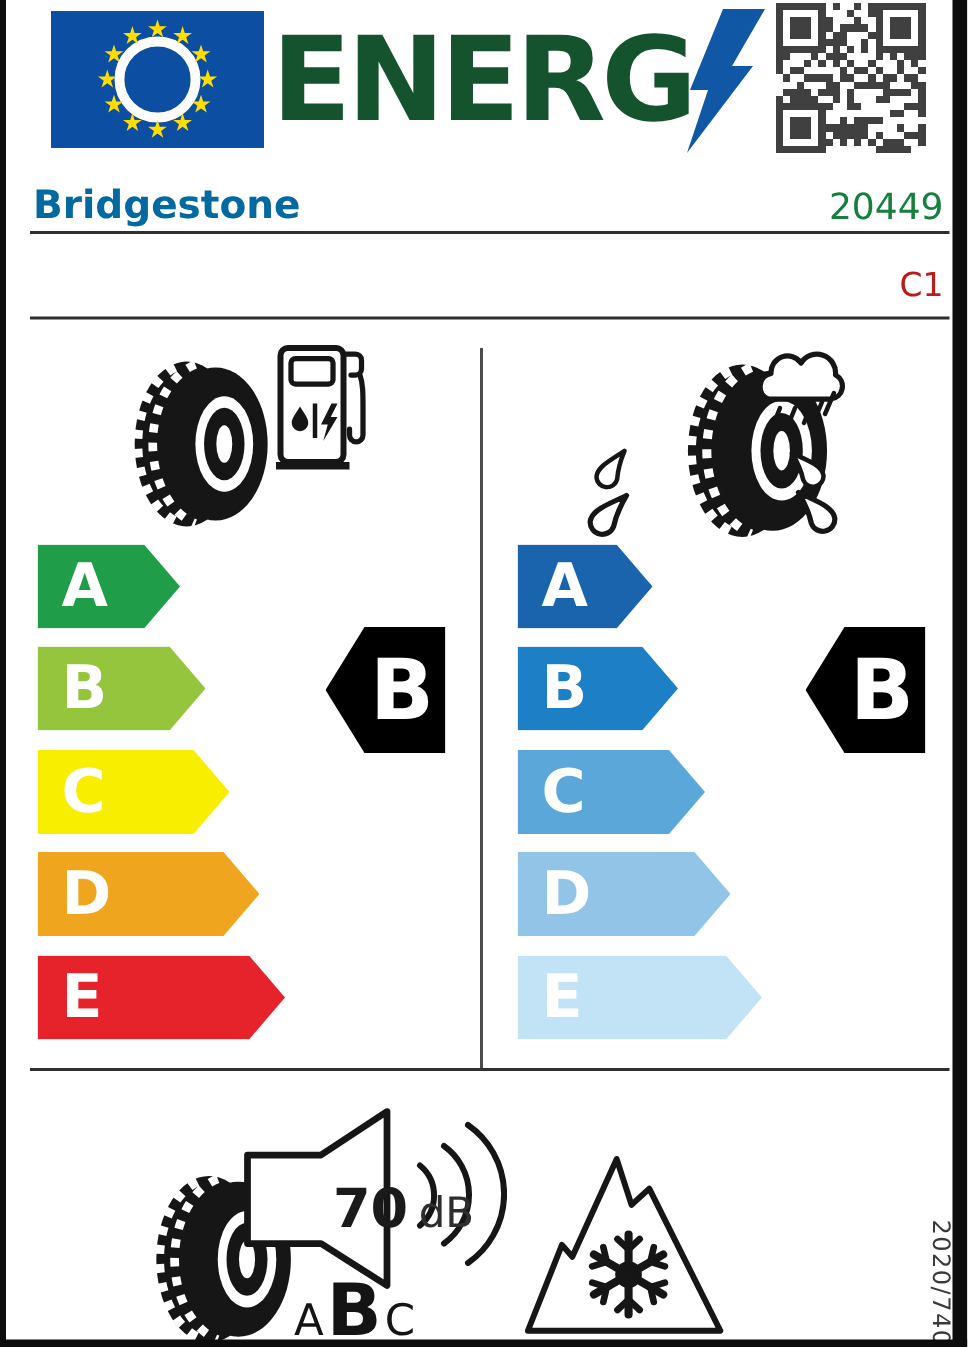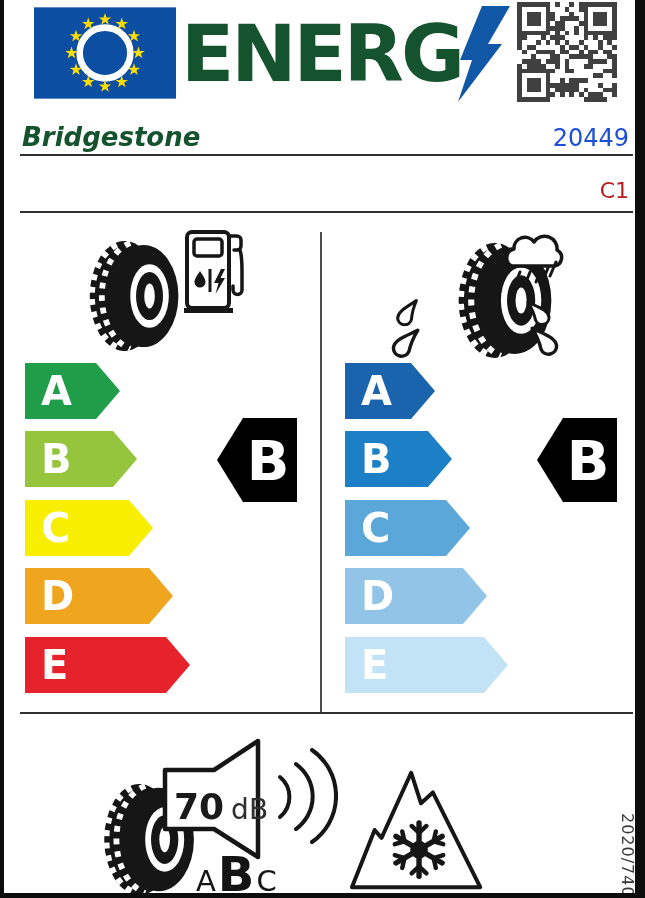--- a/index.html
+++ b/index.html
@@ -12,22 +12,22 @@
   .edge-bottom{left:0;top:893px;width:645px;height:5px;}
 
   
   .flag{position:absolute;left:34px;top:7px;width:142px;height:92px;}
   .energ{position:absolute;left:181px;top:8px;height:92px;line-height:92px;
          font-size:78px;font-weight:800;letter-spacing:-3px;color:#14532d;}
   .bolt{position:absolute;left:452px;top:6px;}
   .qr{position:absolute;left:516px;top:2px;}
 
   
-  .brand{position:absolute;left:22px;top:122px;font-size:26px;font-weight:bold;color:#14532d;font-style:italic;}
-  .code{position:absolute;right:16px;top:124px;font-size:24px;color:#1d4ed8;}
+  .brand{position:absolute;left:22px;top:122px;font-size:26px;font-weight:bold;color:#0369a1;}
+  .code{position:absolute;right:16px;top:124px;font-size:24px;color:#15803d;}
   .size{position:absolute;left:22px;top:168px;font-size:29px;color:#333;}
   .tclass{position:absolute;right:16px;top:178px;font-size:22px;color:#b91c1c;}
   .hline{position:absolute;left:20px;width:613px;height:2px;background:#303030;}
   .hl1{top:154px}.hl2{top:211px}.hl3{top:712px}
   .vdivider{position:absolute;left:320px;top:232px;width:2px;height:480px;background:#4d4d4d;}
 
   
   .abs{position:absolute;}
 
   
@@ -42,21 +42,21 @@
 
   
   .pointer{position:absolute;top:418px;width:80px;height:84px;background:#000;
            clip-path:polygon(100% 0,26px 0,0 50%,26px 100%,100% 100%);}
   .pointer span{display:block;line-height:86px;text-align:center;padding-left:22px;
                 font-size:56px;font-weight:bold;color:#fff;}
   .pointer-fuel{left:217px}.pointer-wet{left:537px}
 
   
   .noise-db{position:absolute;left:174px;top:786px;display:flex;align-items:baseline;gap:7px;color:#1a1a1a;}
-  .noise-db .val{font-size:36px;font-weight:bold;}
+  .noise-db .val{font-size:36px;font-weight:bold;margin-left:48px;}
   .noise-db .unit{font-size:28px;color:#2e2e2e;}
   .noise-classes{position:absolute;left:196px;top:846px;display:flex;align-items:baseline;gap:2px;color:#141414;}
   .noise-classes .small{font-size:29px;}
   .noise-classes .big{font-size:48px;font-weight:bold;}
   .regulation{position:absolute;left:586px;top:846px;width:84px;height:18px;text-align:center;
               font-size:16px;color:#3a3a3a;transform:rotate(90deg);letter-spacing:1px;}
 </style>
 </head>
 <body>
 

